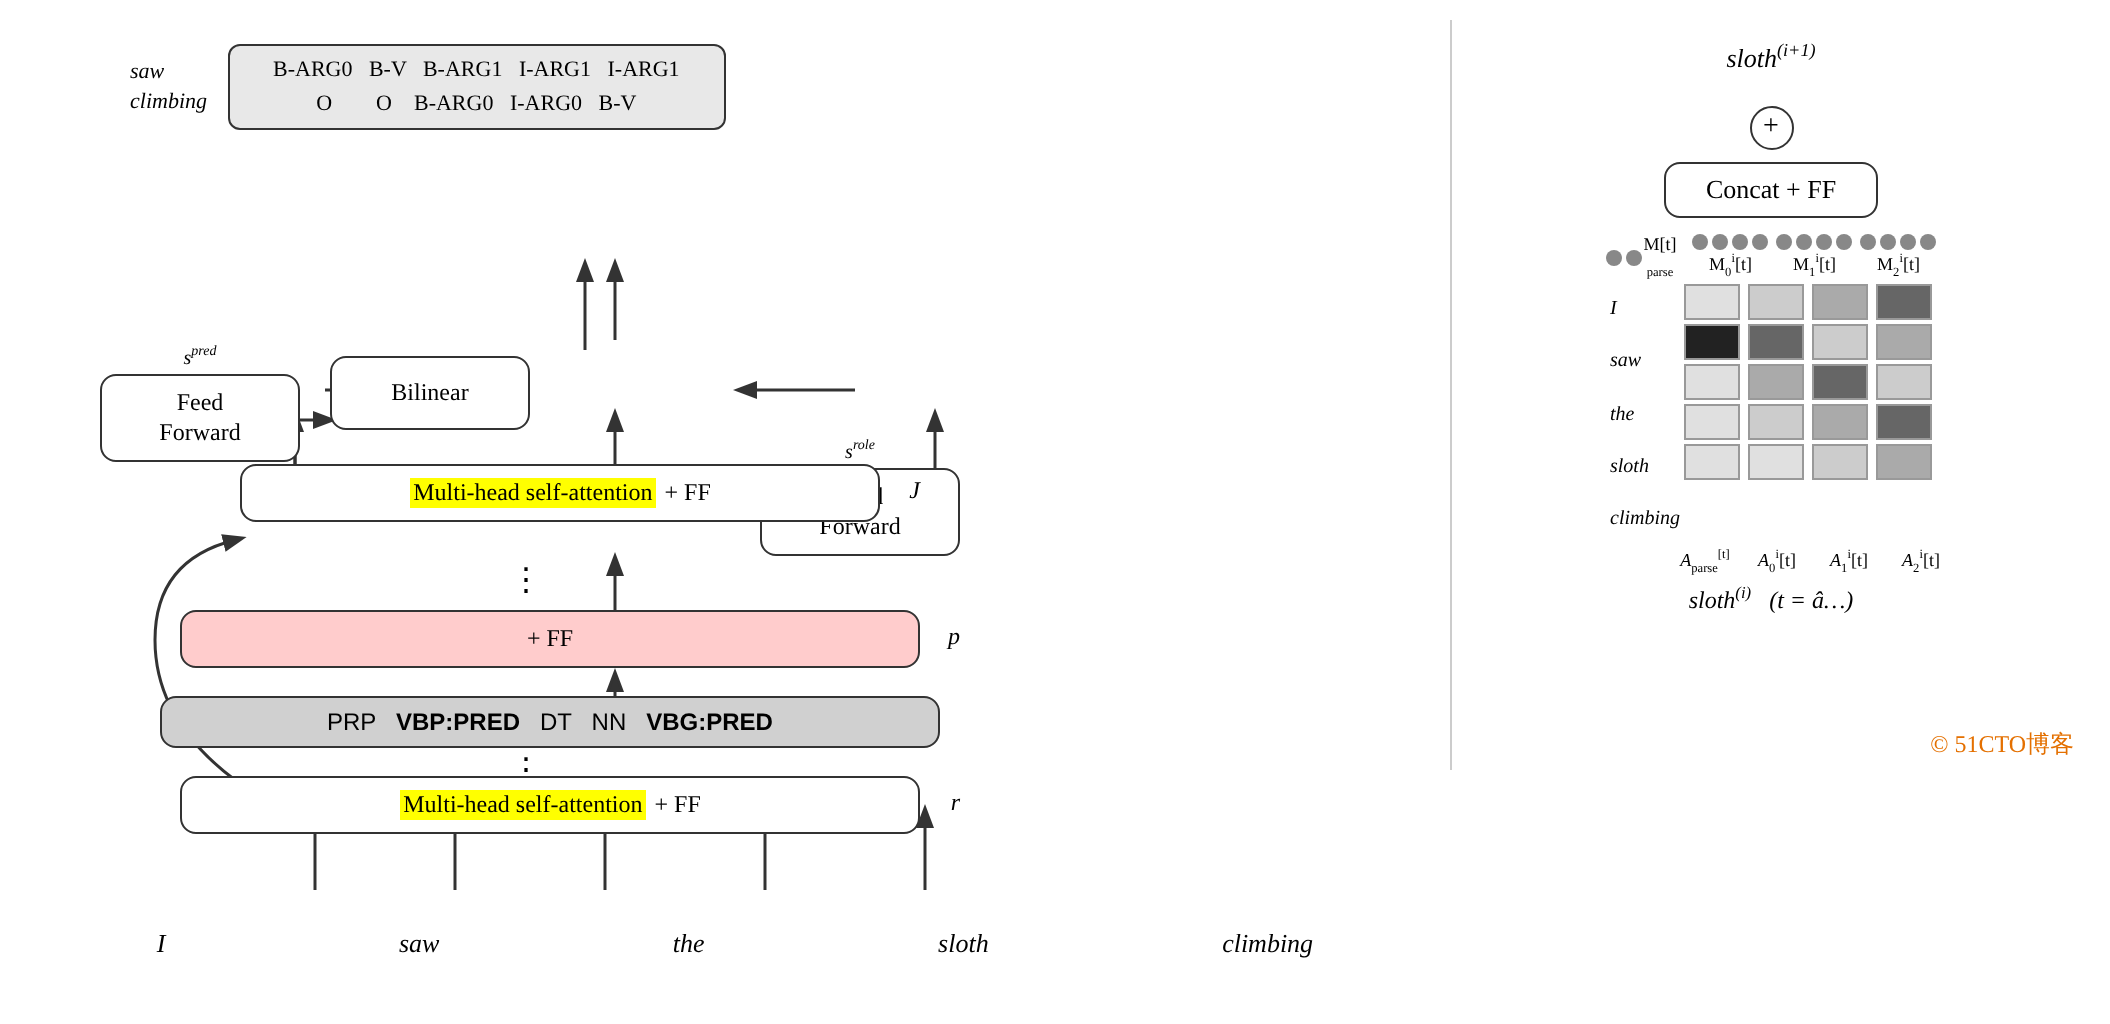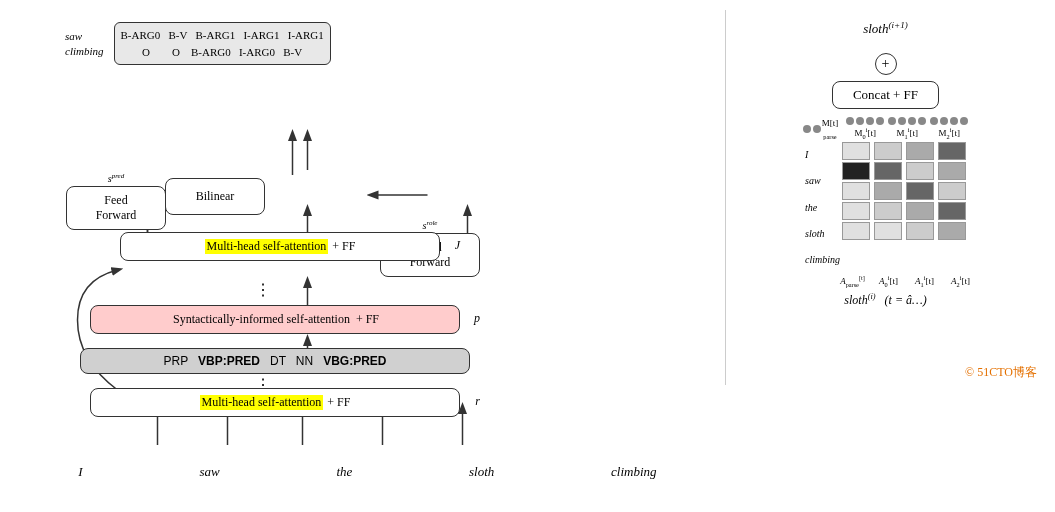--- a/index.html
+++ b/index.html
@@ -222,28 +222,28 @@
         </marker>
       </defs>
     </svg>
 
     <div style="position:absolute; top:12px; left:55px; right:10px;">
       <div style="display:flex; align-items:center; gap:6px;">
         <div style="font-size:11px; font-style:italic; line-height:1.3; margin-right:4px;">
           <span>saw</span><br>
           <span>climbing</span>
         </div>
-        <div class="output-box" style="font-size:11px; padding:4px 6px; line-height:1.5;">
+        <div class="output-box" style="font-size:11px; padding:4px 22px; line-height:1.5;">
           <span>B-ARG0 &nbsp; B-V &nbsp; B-ARG1 &nbsp; I-ARG1 &nbsp; I-ARG1</span><br>
           <span>O &nbsp;&nbsp;&nbsp;&nbsp;&nbsp;&nbsp; O &nbsp;&nbsp; B-ARG0 &nbsp; I-ARG0 &nbsp; B-V</span>
         </div>
       </div>
     </div>
 
-    <div style="position:absolute; top:162px; left:56px; width:100px;">
+    <div style="position:absolute; top:162px; left:40px; width:100px;">
       <div style="font-size:10px; font-style:italic; text-align:center; margin-bottom:2px;"><em>s<sup>pred</sup></em></div>
       <div class="diag-box" style="width:100%; font-size:12px; padding:6px 4px;">Feed<br>Forward</div>
     </div>
 
     <div style="position:absolute; top:168px; left:155px; width:100px;">
       <div class="diag-box" style="width:100%; font-size:12px; padding:10px 4px;">Bilinear</div>
     </div>
 
     <div style="position:absolute; top:162px; left:370px; width:100px;margin-top:47px;">
       <div style="font-size:10px; font-style:italic; text-align:center; margin-bottom:2px;"><em>s<sup>role</sup></em></div>
@@ -255,21 +255,20 @@
         <span style="background:#ffff00; padding:0 2px;">Multi-head self-attention</span>
         <span>+ FF</span>
       </div>
       <div class="side-label" style="right:-20px; top:6px;">J</div>
     </div>
 
     <div style="position:absolute; top:270px; left:245px; font-size:16px;">⋮</div>
 
     <div style="position:absolute; top:295px; left:80px; width:370px;">
       <div class="diag-box pink-bg" style="width:100%; font-size:12px; padding:6px 4px; display:flex; align-items:center; justify-content:center; gap:4px;">
-        <span style="background:#ffcccc; padding:0 2px;">Syntactically-informed self-attention</span>
         <span>+ FF</span>
       </div>
       <div class="side-label" style="right:-20px; top:6px;">p</div>
     </div>
 
     <div style="position:absolute; top:338px; left:70px; width:390px;">
       <div class="diag-box gray-bg" style="width:100%; font-size:12px; padding:5px 8px; font-family:sans-serif;">
         PRP &nbsp; <strong>VBP:PRED</strong> &nbsp; DT &nbsp; NN &nbsp; <strong>VBG:PRED</strong>
       </div>
     </div>

